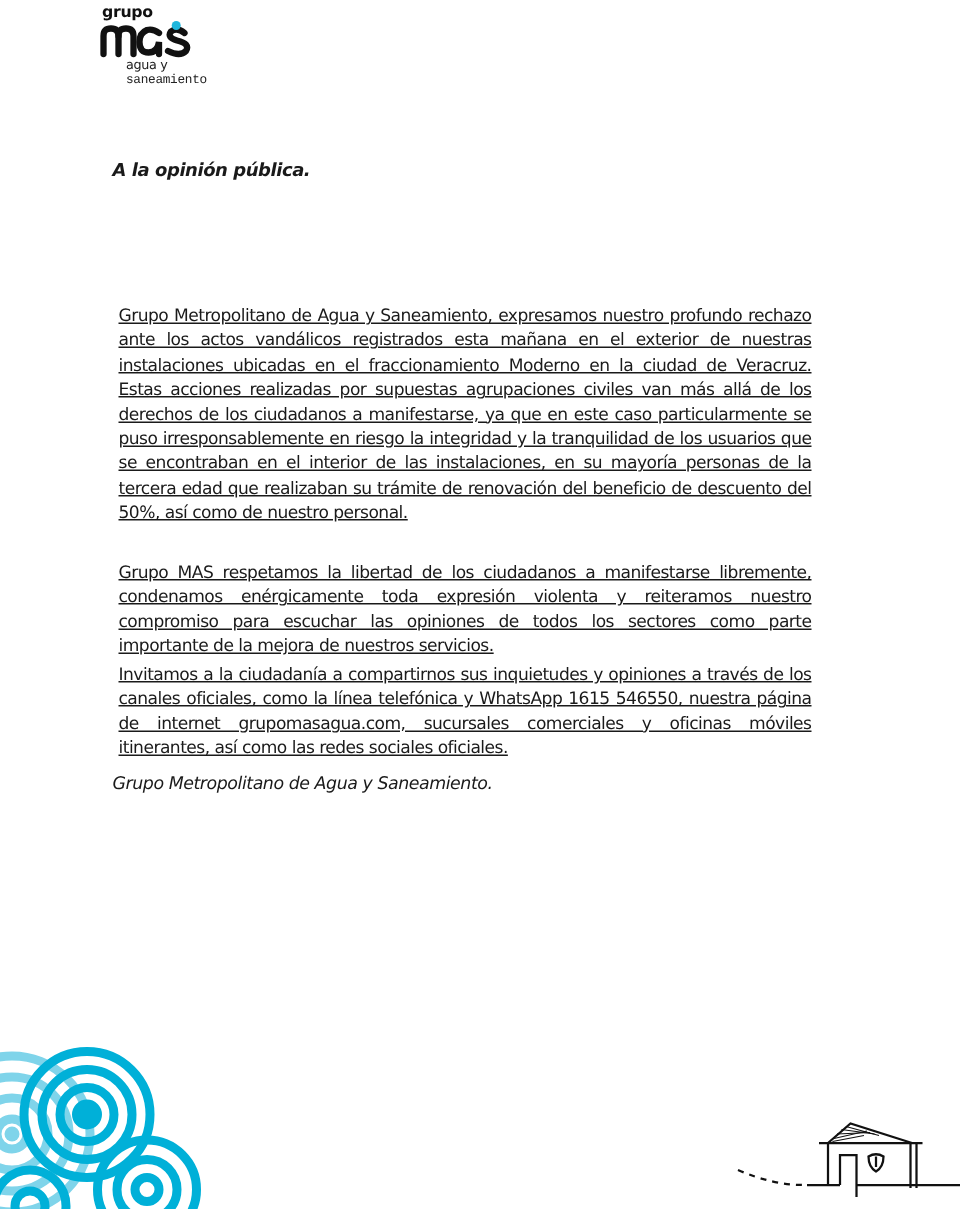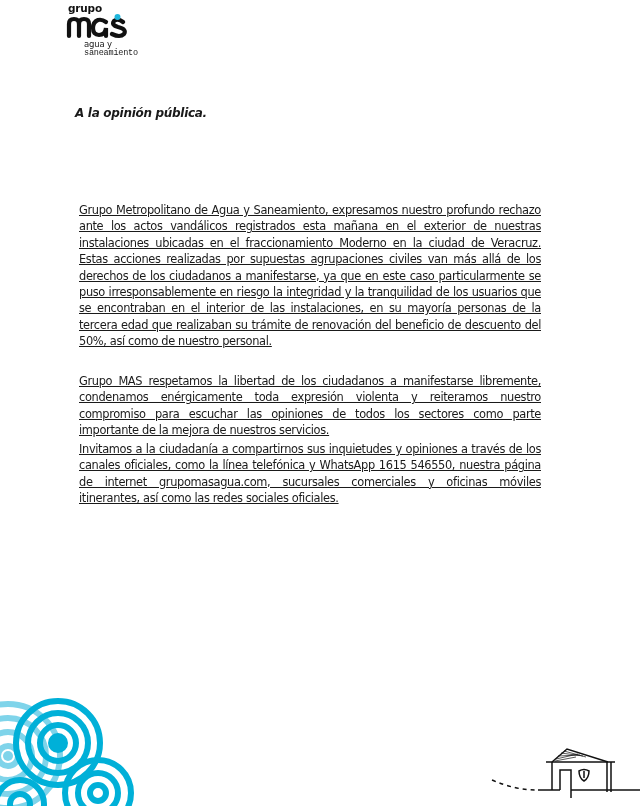--- a/index.html
+++ b/index.html
@@ -49,20 +49,21 @@
   <div class="salutation">A la opinión pública.</div>
   <div class="para p1">
       <p>Grupo Metropolitano de Agua y Saneamiento, expresamos nuestro profundo rechazo ante los actos vandálicos registrados esta mañana en el exterior de nuestras instalaciones ubicadas en el fraccionamiento Moderno en la ciudad de Veracruz. Estas acciones realizadas por supuestas agrupaciones civiles van más allá de los derechos de los ciudadanos a manifestarse, ya que en este caso particularmente se puso irresponsablemente en riesgo la integridad y la tranquilidad de los usuarios que se encontraban en el interior de las instalaciones, en su mayoría personas de la tercera edad que realizaban su trámite de renovación del beneficio de descuento del 50%, así como de nuestro personal.</p>
     </div>
   <div class="para p2">
       <p>Grupo MAS respetamos la libertad de los ciudadanos a manifestarse libremente, condenamos enérgicamente toda expresión violenta y reiteramos nuestro compromiso para escuchar las opiniones de todos los sectores como parte importante de la mejora de nuestros servicios.</p>
     </div>
   <div class="para p3">
       <p>Invitamos a la ciudadanía a compartirnos sus inquietudes y opiniones a través de los canales oficiales, como la línea telefónica y WhatsApp 1615 546550, nuestra página de internet grupomasagua.com, sucursales comerciales y oficinas móviles itinerantes, así como las redes sociales oficiales.</p>
     </div>
+  <div class="signature">Grupo Metropolitano de Agua y Saneamiento.</div>
 </div>
 
 <svg class="circles" width="140" height="116" viewBox="0 0 140 116">
   <g fill="none" stroke="#7fd4ea" stroke-width="6">
     <circle cx="8" cy="66" r="10"></circle>
     <circle cx="8" cy="66" r="24"></circle>
     <circle cx="8" cy="66" r="38"></circle>
     <circle cx="8" cy="66" r="52"></circle>
   </g>
   <circle cx="8" cy="66" r="5" fill="#7fd4ea"></circle>

